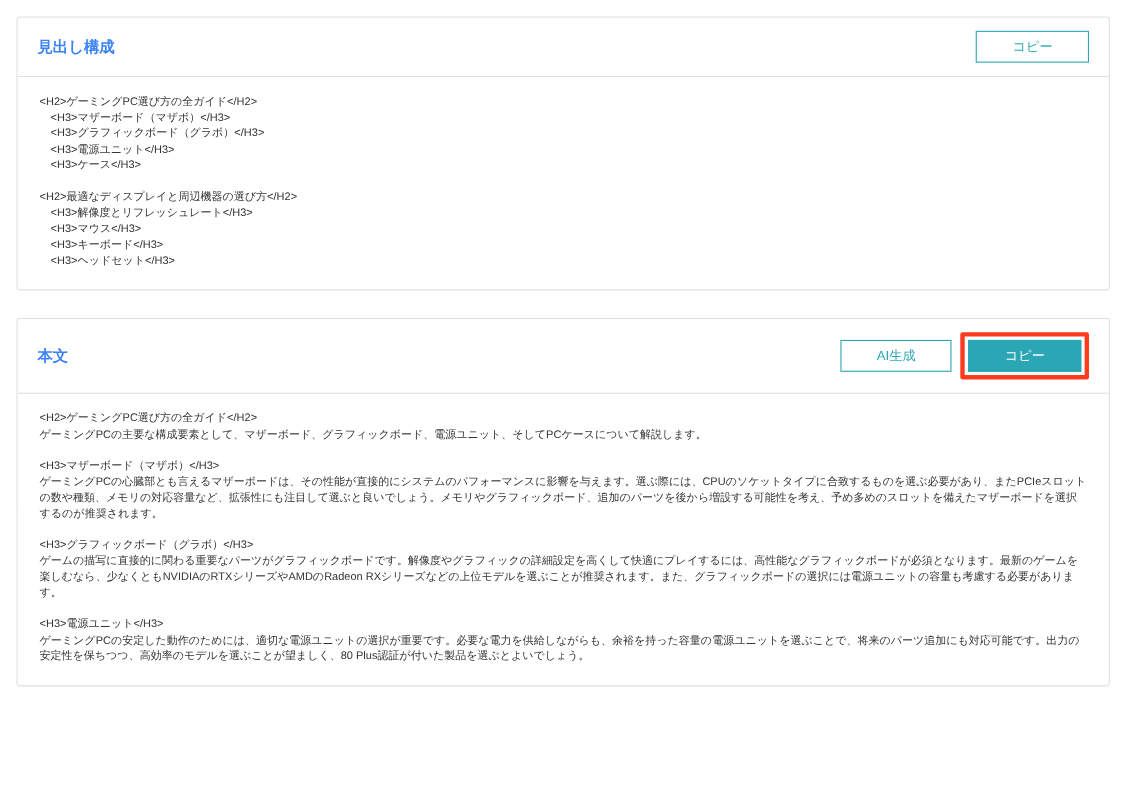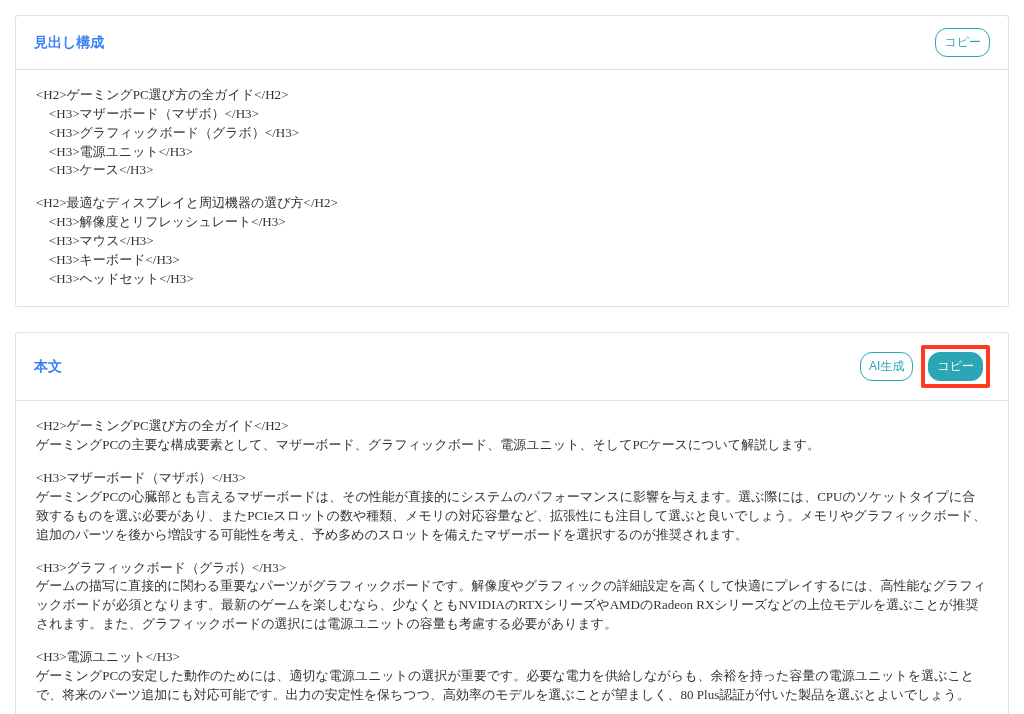--- a/index.html
+++ b/index.html
@@ -30,24 +30,24 @@
       font-size: 14px;
       font-weight: bold;
       color: #3b82f6;
     }
     .panel-header-buttons {
       display: flex;
       gap: 8px;
       align-items: center;
     }
     .btn {
-      padding: 5px 8px;
+      padding: 5px 32px;
       font-size: 12px;
       border: 1px solid;
-      border-radius: 12px;
+      border-radius: 0;
       cursor: pointer;
       background: #fff;
       font-family: inherit;
     }
     .btn-outline {
       color: #2aa6b5;
       border-color: #2aa6b5;
       background: #fff;
     }
     .btn-fill {
@@ -57,24 +57,23 @@
     }
     .btn-highlight-wrap {
       border: 4px solid #ff3b1f;
       border-radius: 2px;
       padding: 3px;
       display: inline-flex;
     }
     .panel-body {
       padding: 16px 20px 18px 20px;
       white-space: pre-wrap;
-      font-size: 13px;
+      font-size: 10px;
       line-height: 1.45;
       color: #333;
-      font-family: Liberation Serif, serif;
     }
     .panel-body .block {
       margin-bottom: 14px;
     }
     .panel-body .block:last-child {
       margin-bottom: 0;
     }
     .indent {
       padding-left: 1em;
     }

